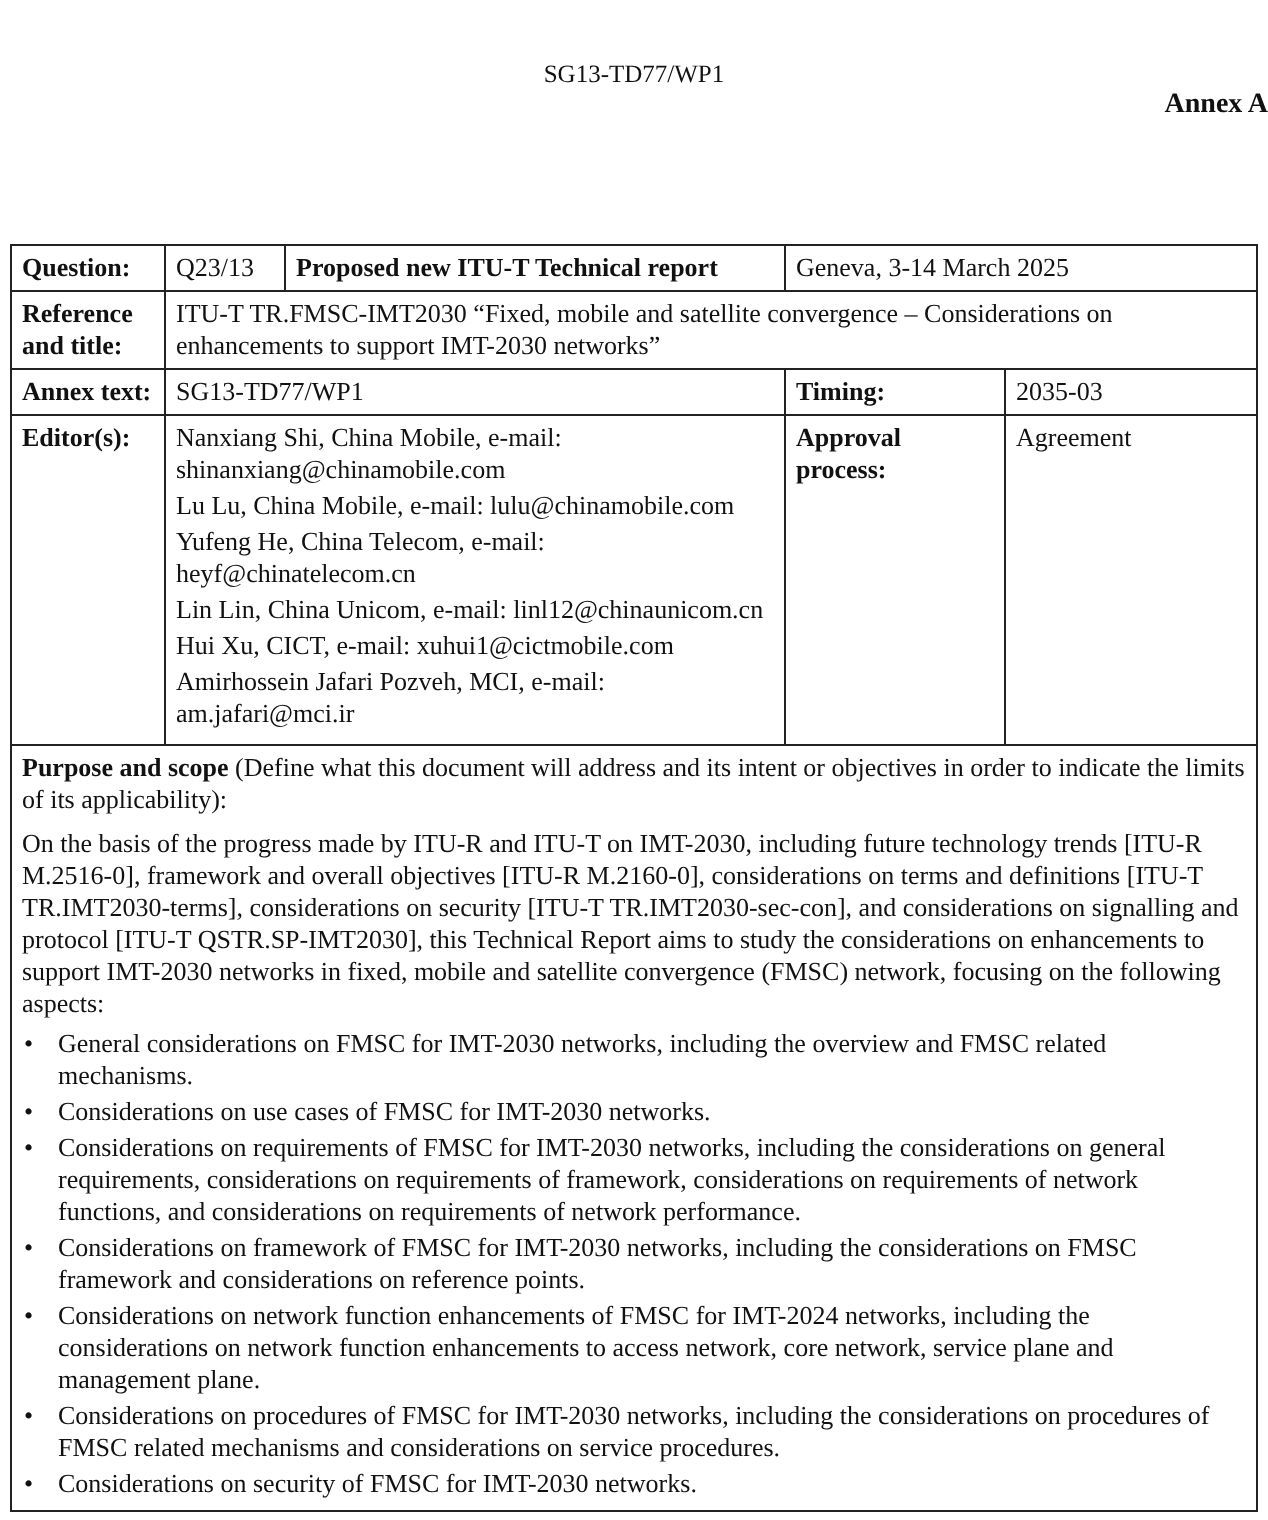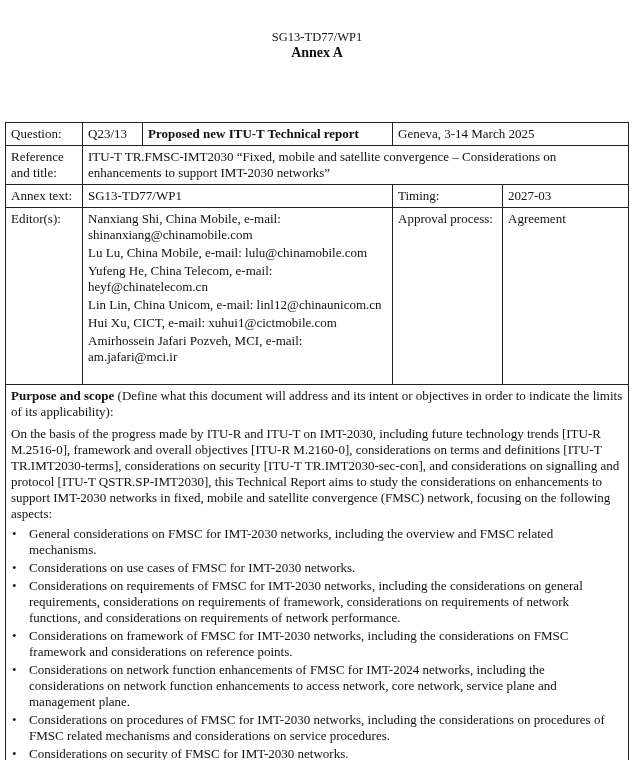--- a/index.html
+++ b/index.html
@@ -6,36 +6,36 @@
   body {
     width: 634px; height: 760px; overflow: hidden;
     font-family: "Liberation Serif", "DejaVu Serif", serif;
     color: #111111;
     font-size: 13px;
     line-height: 16px;
   }
   .page { position: relative; width: 634px; height: 760px; }
   .pageno { position: absolute; top: 15px; left: 0; width: 634px; text-align: center; font-size: 12.5px; line-height: 15px; }
   .docref { position: absolute; top: 30px; left: 0; width: 634px; text-align: center; font-size: 12.5px; line-height: 15px; }
-  .annex { position: absolute; top: 44px; left: 0; width: 634px; text-align: center; font-weight: bold; font-size: 14px; line-height: 17px; }
+  .annex { position: absolute; top: 44px; left: 0; width: 634px; text-align: right; font-weight: bold; font-size: 14px; line-height: 17px; }
   .atitle { position: absolute; top: 62px; left: 18px; width: 600px; text-align: center; font-weight: bold; font-size: 14px; line-height: 18px; }
 
   table.form {
     position: absolute; top: 122px; left: 5px; width: 623px;
     border-collapse: collapse; table-layout: fixed;
     font-size: 13px; line-height: 16px;
   }
   table.form td {
     border: 1px solid #222; vertical-align: top;
     padding: 3px 5px 3px 5px;
   }
-  td.lbl { font-weight: normal; }
+  td.lbl { font-weight: bold; }
   .b { font-weight: bold; margin-top: 36px; }
   .ed-entry { margin-bottom: 2px; }
-  .ed-entry:last-child { margin-bottom: 16px; }
+  .ed-entry:last-child { margin-bottom: 4px; }
   .purpose-head { margin-bottom: 6px; }
   .purpose-body { margin-bottom: 4px; }
   ul.aspects { list-style: none; margin: 0; padding: 0; }
   ul.aspects li { position: relative; padding-left: 18px; margin-bottom: 2px; }
   ul.aspects li .bullet { position: absolute; left: 1px; top: 0; }
 </style>
 </head>
 <body>
 
 <div class="page">
@@ -58,21 +58,21 @@
       <td colspan="2">Geneva, 3-14 March 2025</td>
     </tr>
     <tr>
       <td class="lbl">Reference and title:</td>
       <td colspan="4">ITU-T TR.FMSC-IMT2030 “Fixed, mobile and satellite convergence – Considerations on enhancements to support IMT-2030 networks”</td>
     </tr>
     <tr>
       <td class="lbl">Annex text:</td>
       <td colspan="2">SG13-TD77/WP1</td>
       <td class="lbl">Timing:</td>
-      <td>2027-03</td>
+      <td>2035-03</td>
     </tr>
     <tr>
       <td class="lbl">Editor(s):</td>
       <td colspan="2">
         <div class="ed-entry">Nanxiang Shi, China Mobile, e-mail: shinanxiang@chinamobile.com</div>
         <div class="ed-entry">Lu Lu, China Mobile, e-mail: lulu@chinamobile.com</div>
         <div class="ed-entry">Yufeng He, China Telecom, e-mail: heyf@chinatelecom.cn</div>
         <div class="ed-entry">Lin Lin, China Unicom, e-mail: linl12@chinaunicom.cn</div>
         <div class="ed-entry">Hui Xu, CICT, e-mail: xuhui1@cictmobile.com</div>
         <div class="ed-entry">Amirhossein Jafari Pozveh, MCI, e-mail: am.jafari@mci.ir</div>

